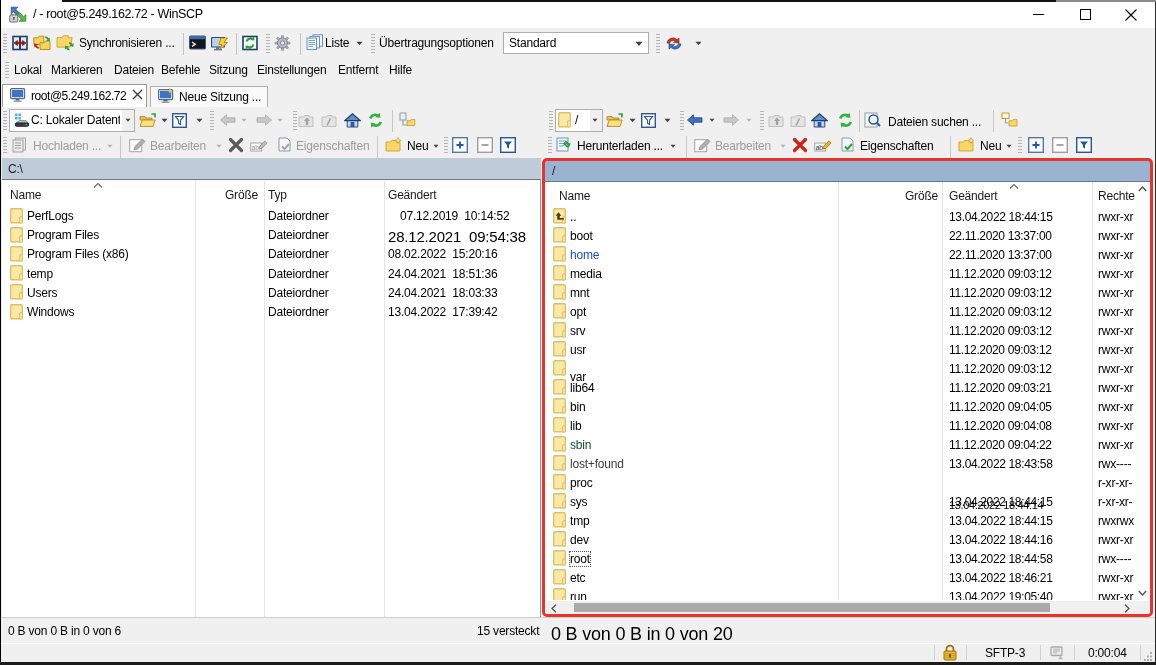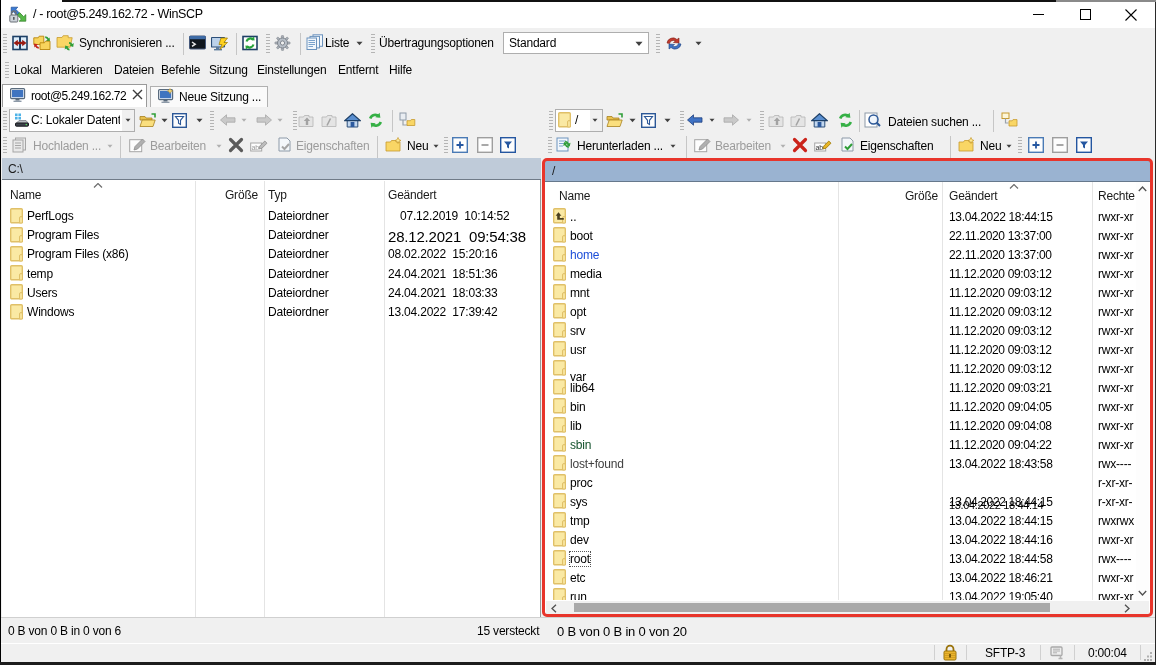--- a/index.html
+++ b/index.html
@@ -841,21 +841,21 @@
   </div>
 <div style="position:absolute;left:1124px;top:604px;">
     <svg width="6" height="9" viewBox="0 0 6 9" style="">
       <path d="M1 0.8 L5 4.5 L1 8.2" fill="none" stroke="#505050" stroke-width="1.3"></path>
     </svg>
   </div>
 <div style="position:absolute;left:574px;top:603px;width:476px;height:9px;background:#a9a9a9;"></div>
 <div style="position:absolute;left:0px;top:617px;width:1156px;height:26px;background:#f0f0f0;border-top:1px solid #d0d0d0;"></div>
 <div style="position:absolute;left:8px;top:624px;font-size:12px;color:#000;white-space:pre;">0 B von 0 B in 0 von 6</div>
 <div style="position:absolute;left:477px;top:624px;font-size:12px;color:#000;white-space:pre;">15 versteckt</div>
-<div style="position:absolute;left:551px;top:624px;font-size:13px;color:#000;white-space:pre;margin-left:6px;">0 B von 0 B in 0 von 20</div>
+<div style="position:absolute;left:551px;top:624px;font-size:18px;color:#000;white-space:pre;">0 B von 0 B in 0 von 20</div>
 <div style="position:absolute;left:0px;top:643px;width:1156px;height:18px;background:#f0f0f0;border-top:1px solid #fff;"></div>
 <div style="position:absolute;left:934px;top:645px;width:1px;height:15px;background:#d0d0d0;"></div>
 <div style="position:absolute;left:966px;top:645px;width:1px;height:15px;background:#d0d0d0;"></div>
 <div style="position:absolute;left:1040px;top:645px;width:1px;height:15px;background:#d0d0d0;"></div>
 <div style="position:absolute;left:1074px;top:645px;width:1px;height:15px;background:#d0d0d0;"></div>
 <div style="position:absolute;left:1140px;top:645px;width:1px;height:15px;background:#d0d0d0;"></div>
 <div style="position:absolute;left:942px;top:644px;">
     <svg width="16" height="17" viewBox="0 0 16 17" style="">
       <rect x="2" y="7" width="12" height="9" rx="1.2" fill="#eab42c" stroke="#9a7208"></rect>
       <path d="M4.5 7 V5.2 a3.5 3.5 0 0 1 7 0 V7" fill="none" stroke="#9a7208" stroke-width="1.8"></path>

